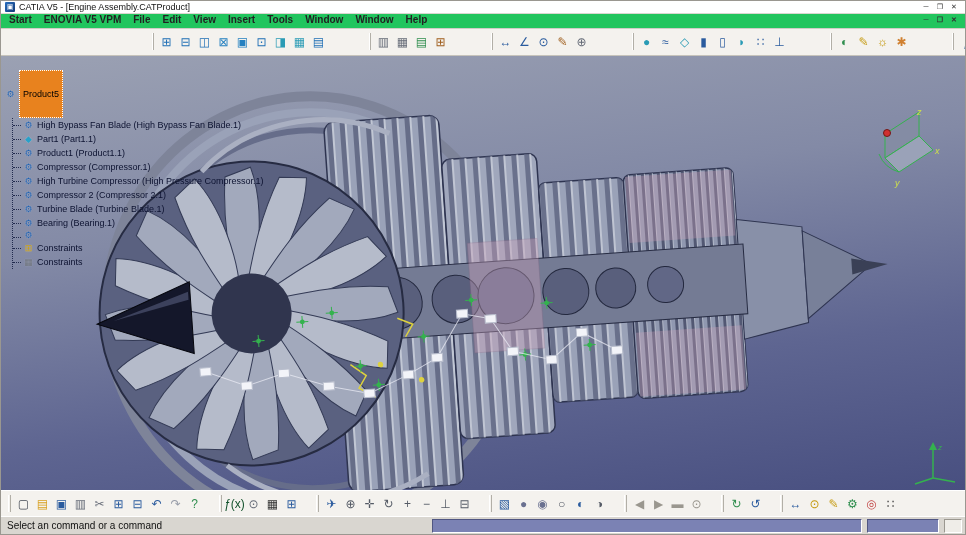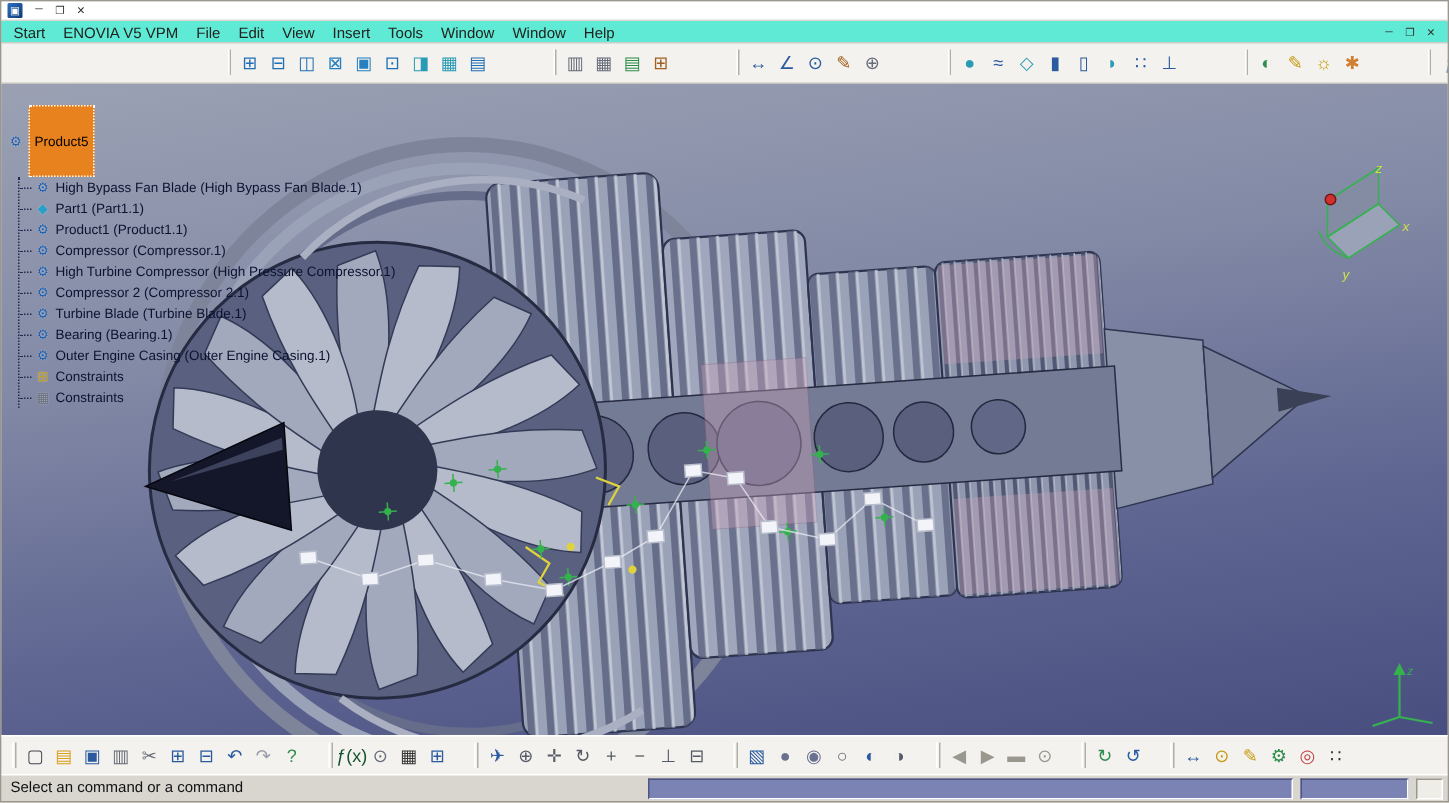--- a/index.html
+++ b/index.html
@@ -7,21 +7,21 @@
   body { font-family:"Liberation Sans", sans-serif; background:#d4d0c8; }
   .app { width:966px; height:535px; display:flex; flex-direction:column; border:1px solid #9a9790; }
 
   
   .titlebar { height:13px; background:#ffffff; display:flex; align-items:center; padding:0 4px; font-size:9px; color:#111; border-bottom:1px solid #dad7d0; }
   .app-icon { width:10px; height:10px; background:linear-gradient(135deg,#2a6fc0,#123a77); color:#fff; font-size:7px; display:flex; align-items:center; justify-content:center; margin-right:4px; border-radius:1px; }
   .title-text { flex:1; white-space:nowrap; overflow:hidden; }
   .win-btn { width:14px; height:11px; display:flex; align-items:center; justify-content:center; font-size:7px; color:#333; }
 
   
-  .menubar { height:15px; background:#5eead4; display:flex; align-items:flex-end; font-size:10px; color:#222; border-bottom:1px solid #d0cdc6; padding-left:2px; }
+  .menubar { height:15px; background:#22c55e; display:flex; align-items:flex-start; font-size:10px; color:#222; border-bottom:1px solid #d0cdc6; padding-left:2px;font-weight:bold; }
   .menu-item { padding:0 6px; white-space:nowrap; }
   .mdi-controls { margin-left:auto; display:flex; padding-right:4px; }
   .mdi-controls .win-btn { height:12px; }
 
   
   .toolbar { background:#f4f2ee; display:flex; align-items:center; overflow:hidden; }
   #toolbar-top { height:27px; border-bottom:1px solid #c6c3bb; padding-left:148px; }
   #toolbar-top .tb-group { margin-right:38px; }
   #toolbar-bottom { height:26px; border-top:1px solid #ffffff; box-shadow:0 -1px 0 #b8b5ad; padding-left:4px; }
   #toolbar-bottom .tb-group { margin-right:12px; }
@@ -53,20 +53,21 @@
   .status-field.short { width:72px; }
   .status-box { width:18px; height:14px; background:#efede8; border:1px solid; border-color:#9a978f #fff #fff #9a978f; }
 </style>
 </head>
 <body>
 
 <div class="app">
 
   <div class="titlebar">
     <span class="app-icon">▣</span>
+    <span class="title-text">CATIA V5 - [Engine Assembly.CATProduct]</span>
     <span class="win-btn">─</span>
     <span class="win-btn">❐</span>
     <span class="win-btn close">✕</span>
   </div>
 
   <div class="menubar">
     <span id="menubar-items" style="display:flex">
         <span class="menu-item">Start</span>
         <span class="menu-item">ENOVIA V5 VPM</span>
         <span class="menu-item">File</span>
@@ -289,21 +290,20 @@
           <div class="tree-row">
             <span class="tree-icon" style="color: rgb(31, 95, 174);">⚙</span>
             <span class="tree-label">Turbine Blade (Turbine Blade.1)</span>
           </div>
           <div class="tree-row">
             <span class="tree-icon" style="color: rgb(31, 95, 174);">⚙</span>
             <span class="tree-label">Bearing (Bearing.1)</span>
           </div>
           <div class="tree-row">
             <span class="tree-icon" style="color: rgb(31, 95, 174);">⚙</span>
-            <span class="tree-label">Outer Engine Casing (Outer Engine Casing.1)</span>
           </div>
           <div class="tree-row">
             <span class="tree-icon" style="color: rgb(197, 154, 16);">⊞</span>
             <span class="tree-label">Constraints</span>
           </div>
           <div class="tree-row">
             <span class="tree-icon" style="color: rgb(102, 108, 120);">▦</span>
             <span class="tree-label">Constraints</span>
           </div>
         </div>

